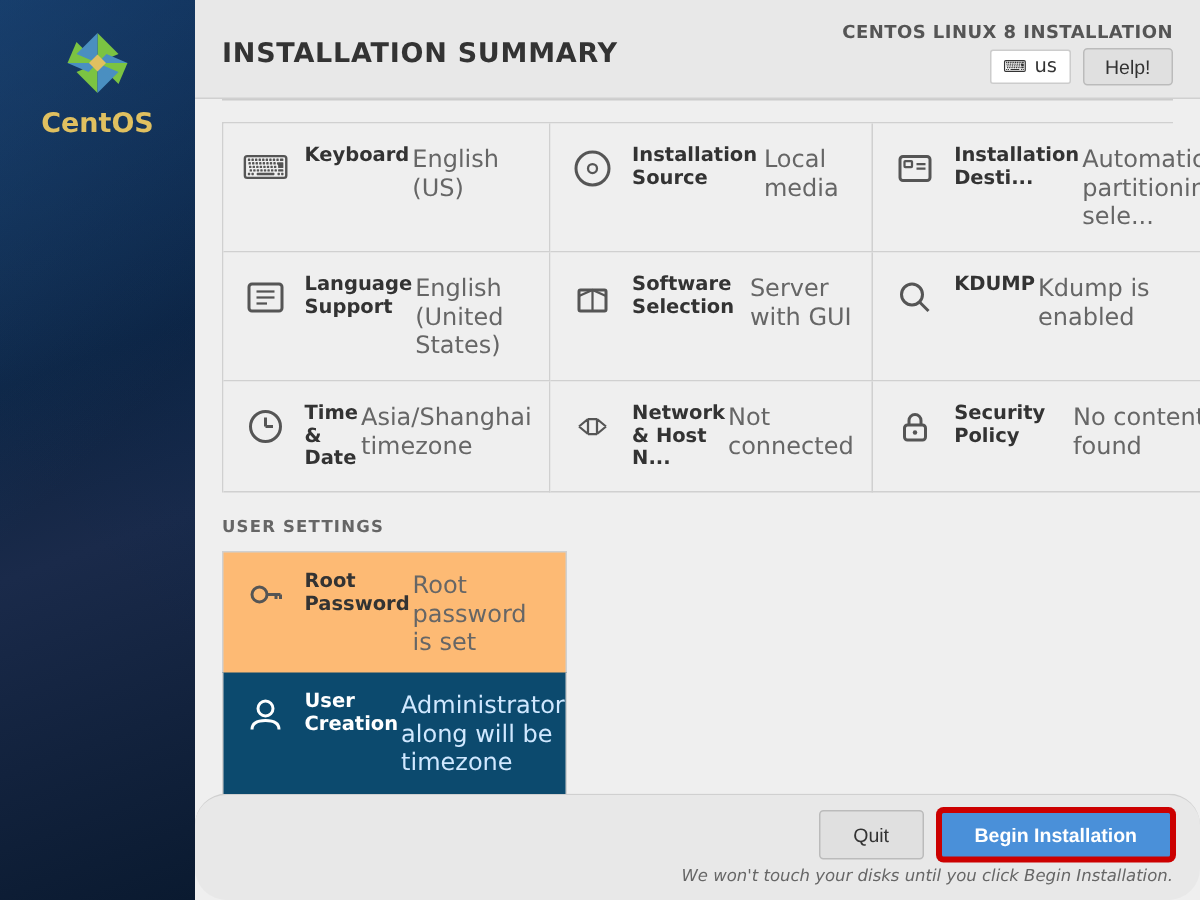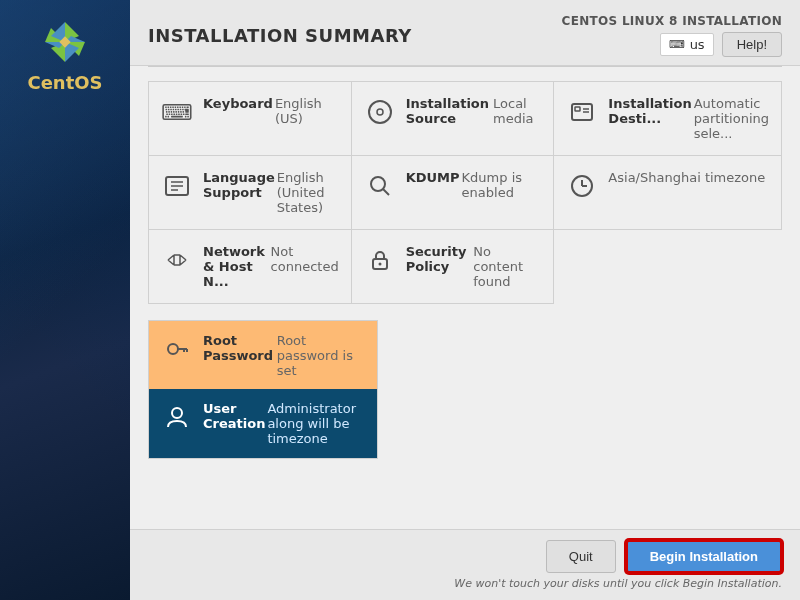--- a/index.html
+++ b/index.html
@@ -178,21 +178,21 @@
     }
     .item-title {
       font-size: 13px;
       font-weight: bold;
       color: #333;
     }
     .highlighted .item-title {
       color: white;
     }
     .item-subtitle {
-      font-size: 13px;
+      font-size: 16px;
       color: #666;
     }
 
     
     .user-settings-section {
       margin-top: 8px;
     }
 
     
     .single-col-item {
@@ -207,20 +207,21 @@
     }
 
     
     #footer {
       background: #e8e8e8;
       border-top: 1px solid #d0d0d0;
       padding: 10px 18px;
       display: flex;
       flex-direction: column;
       gap: 4px;
+      border-radius: 21px;
     }
     .footer-buttons {
       display: flex;
       justify-content: flex-end;
       gap: 10px;
     }
     .quit-btn {
       background: #e0e0e0;
       border: 1px solid #bbb;
       border-radius: 3px;
@@ -341,39 +342,53 @@
           </svg>
         </div>
         <div class="item-text">
           <span class="item-title">Language Support</span>
           <span class="item-subtitle">English (United States)</span>
         </div>
       </div>
       <div class="grid-item">
         <div class="item-icon">
           <svg width="26" height="26" viewBox="0 0 26 26">
+            <rect x="4" y="8" width="18" height="14" rx="1" stroke="#555" stroke-width="2" fill="none"></rect>
+            <path d="M4 12 L13 8 L22 12" stroke="#555" stroke-width="1.5" fill="none"></path>
+            <line x1="13" y1="8" x2="13" y2="22" stroke="#555" stroke-width="1.5"></line>
+          </svg>
+        </div>
+        <div class="item-text">
+          <span class="item-title">Software Selection</span>
+          <span class="item-subtitle">Server with GUI</span>
+        </div>
+      </div>
+      <div class="grid-item">
+        <div class="item-icon">
+          <svg width="26" height="26" viewBox="0 0 26 26">
             <circle cx="11" cy="11" r="7" stroke="#555" stroke-width="2" fill="none"></circle>
             <line x1="16" y1="16" x2="22" y2="22" stroke="#555" stroke-width="2"></line>
           </svg>
         </div>
         <div class="item-text">
           <span class="item-title">KDUMP</span>
           <span class="item-subtitle">Kdump is enabled</span>
         </div>
       </div>
 
       <div class="grid-item">
         <div class="item-icon">
           <svg width="26" height="26" viewBox="0 0 26 26">
             <circle cx="13" cy="13" r="10" stroke="#555" stroke-width="2" fill="none"></circle>
             <line x1="13" y1="13" x2="13" y2="7" stroke="#555" stroke-width="2"></line>
             <line x1="13" y1="13" x2="18" y2="13" stroke="#555" stroke-width="2"></line>
           </svg>
         </div>
         <div class="item-text">
+          <span class="item-title">Time &amp; Date</span>
           <span class="item-subtitle">Asia/Shanghai timezone</span>
         </div>
       </div>
       <div class="grid-item">
         <div class="item-icon">
           <svg width="26" height="26" viewBox="0 0 26 26">
             <path d="M4 13 L10 8 M4 13 L10 18 M22 13 L16 8 M22 13 L16 18 M10 8 L16 8 M10 18 L16 18 M10 8 L10 18 M16 8 L16 18" stroke="#555" stroke-width="1.5" fill="none"></path>
           </svg>
         </div>
         <div class="item-text">
@@ -390,20 +405,21 @@
           </svg>
         </div>
         <div class="item-text">
           <span class="item-title">Security Policy</span>
           <span class="item-subtitle">No content found</span>
         </div>
       </div>
     </div>
 
     <div class="user-settings-section">
+      <div class="section-label">USER SETTINGS</div>
 
       <div class="single-col-item" style="border-bottom: none; width: 230px;">
         <div class="item-icon">
           <svg width="26" height="26" viewBox="0 0 26 26">
             <circle cx="9" cy="13" r="5" stroke="#555" stroke-width="2" fill="none"></circle>
             <line x1="14" y1="13" x2="23" y2="13" stroke="#555" stroke-width="2"></line>
             <line x1="20" y1="13" x2="20" y2="16" stroke="#555" stroke-width="2"></line>
             <line x1="23" y1="13" x2="23" y2="16" stroke="#555" stroke-width="2"></line>
           </svg>
         </div>

